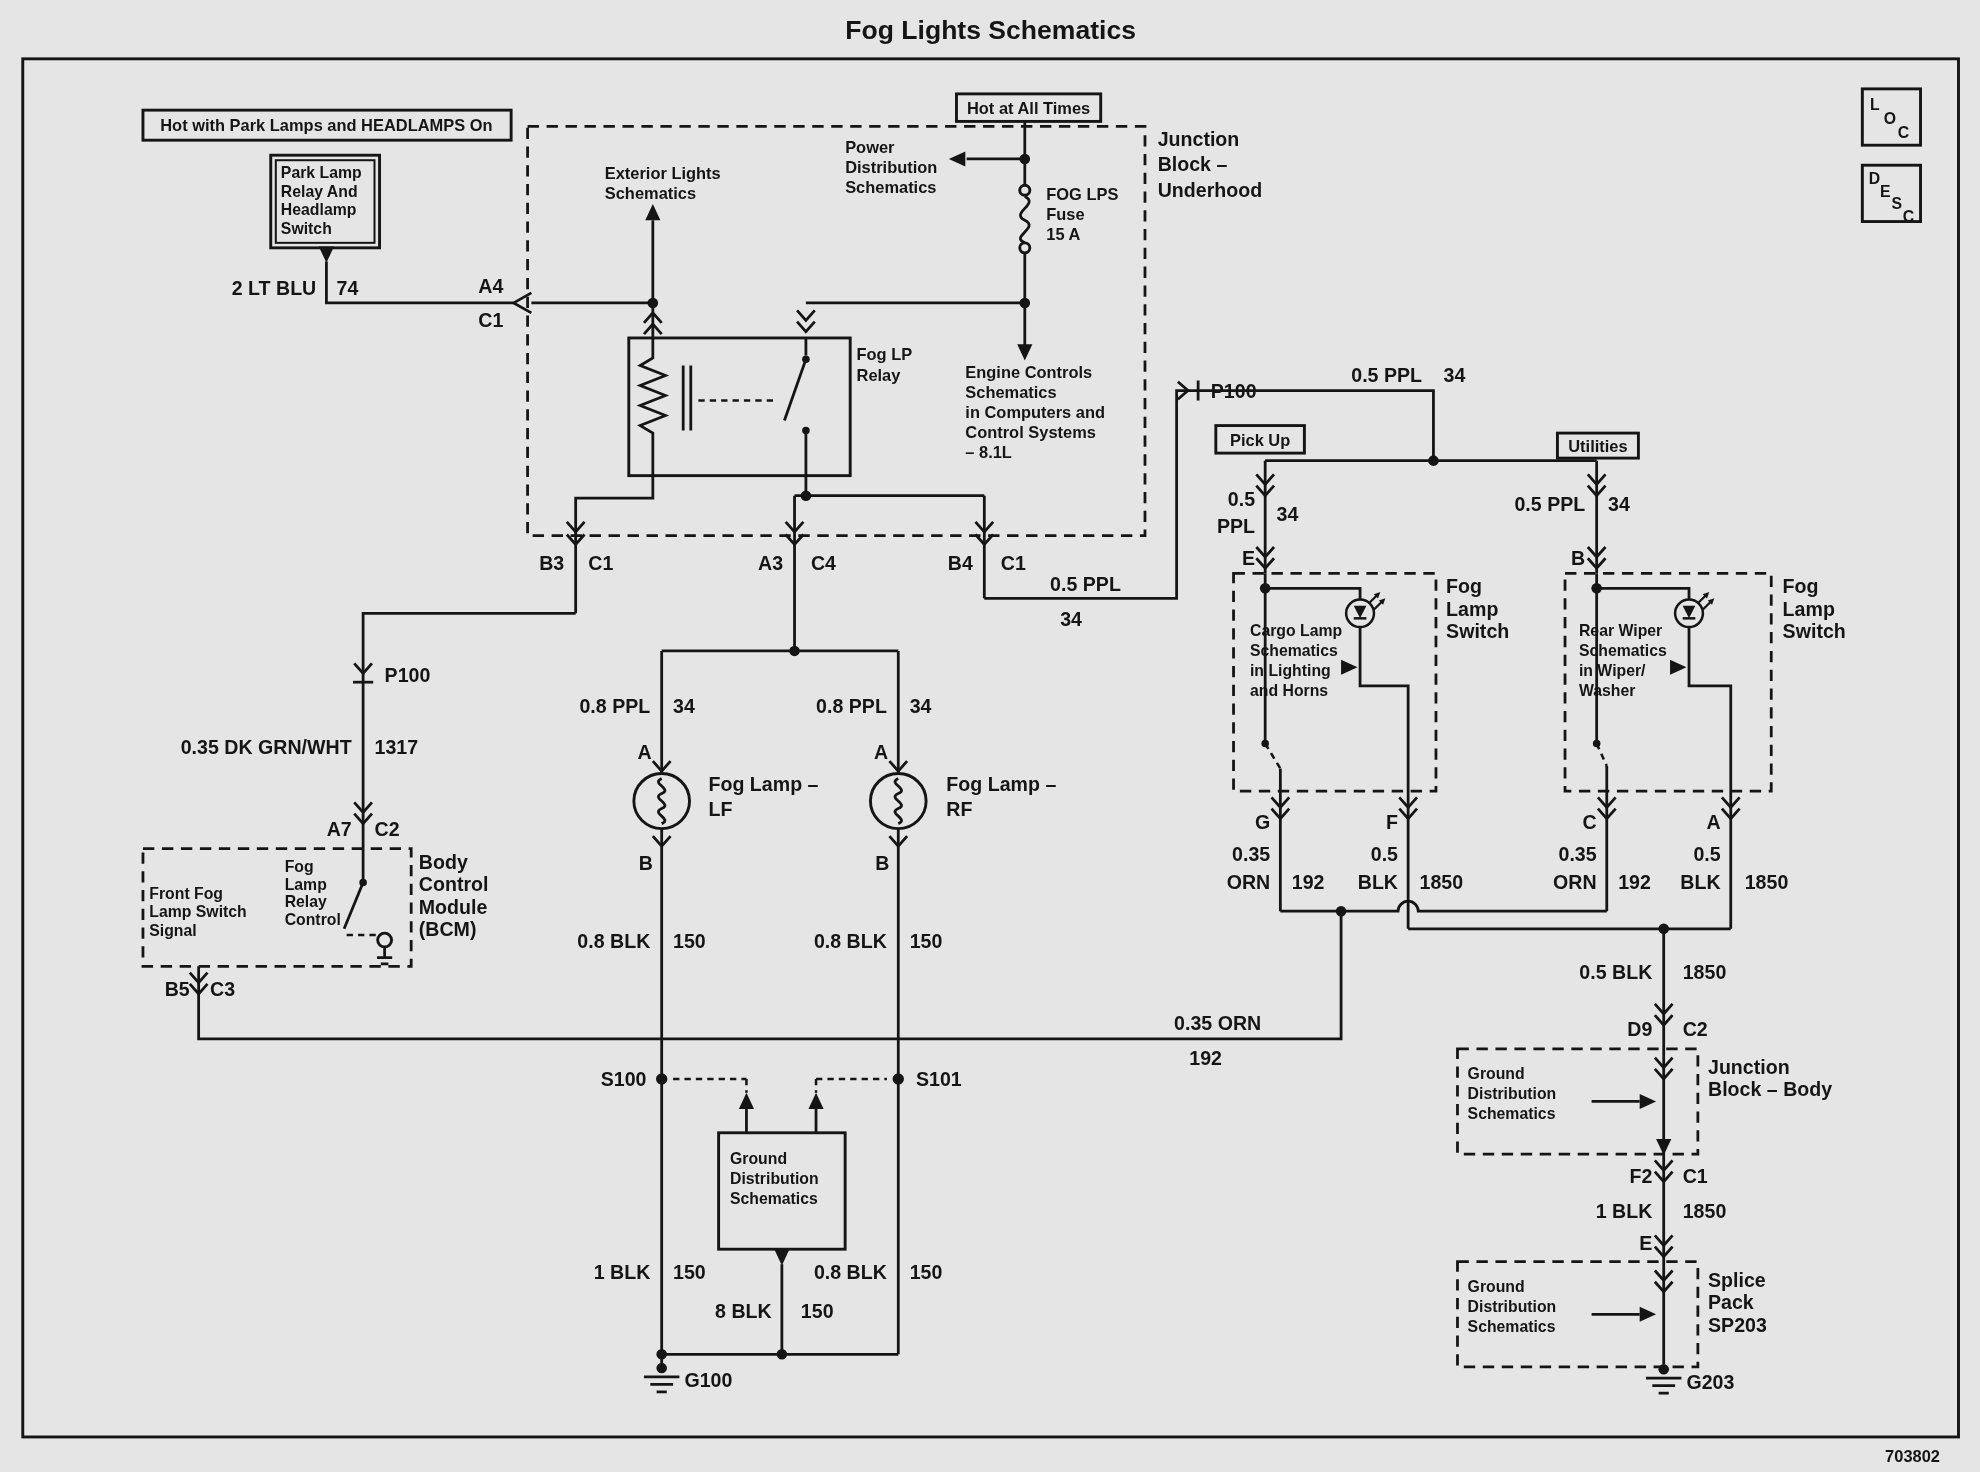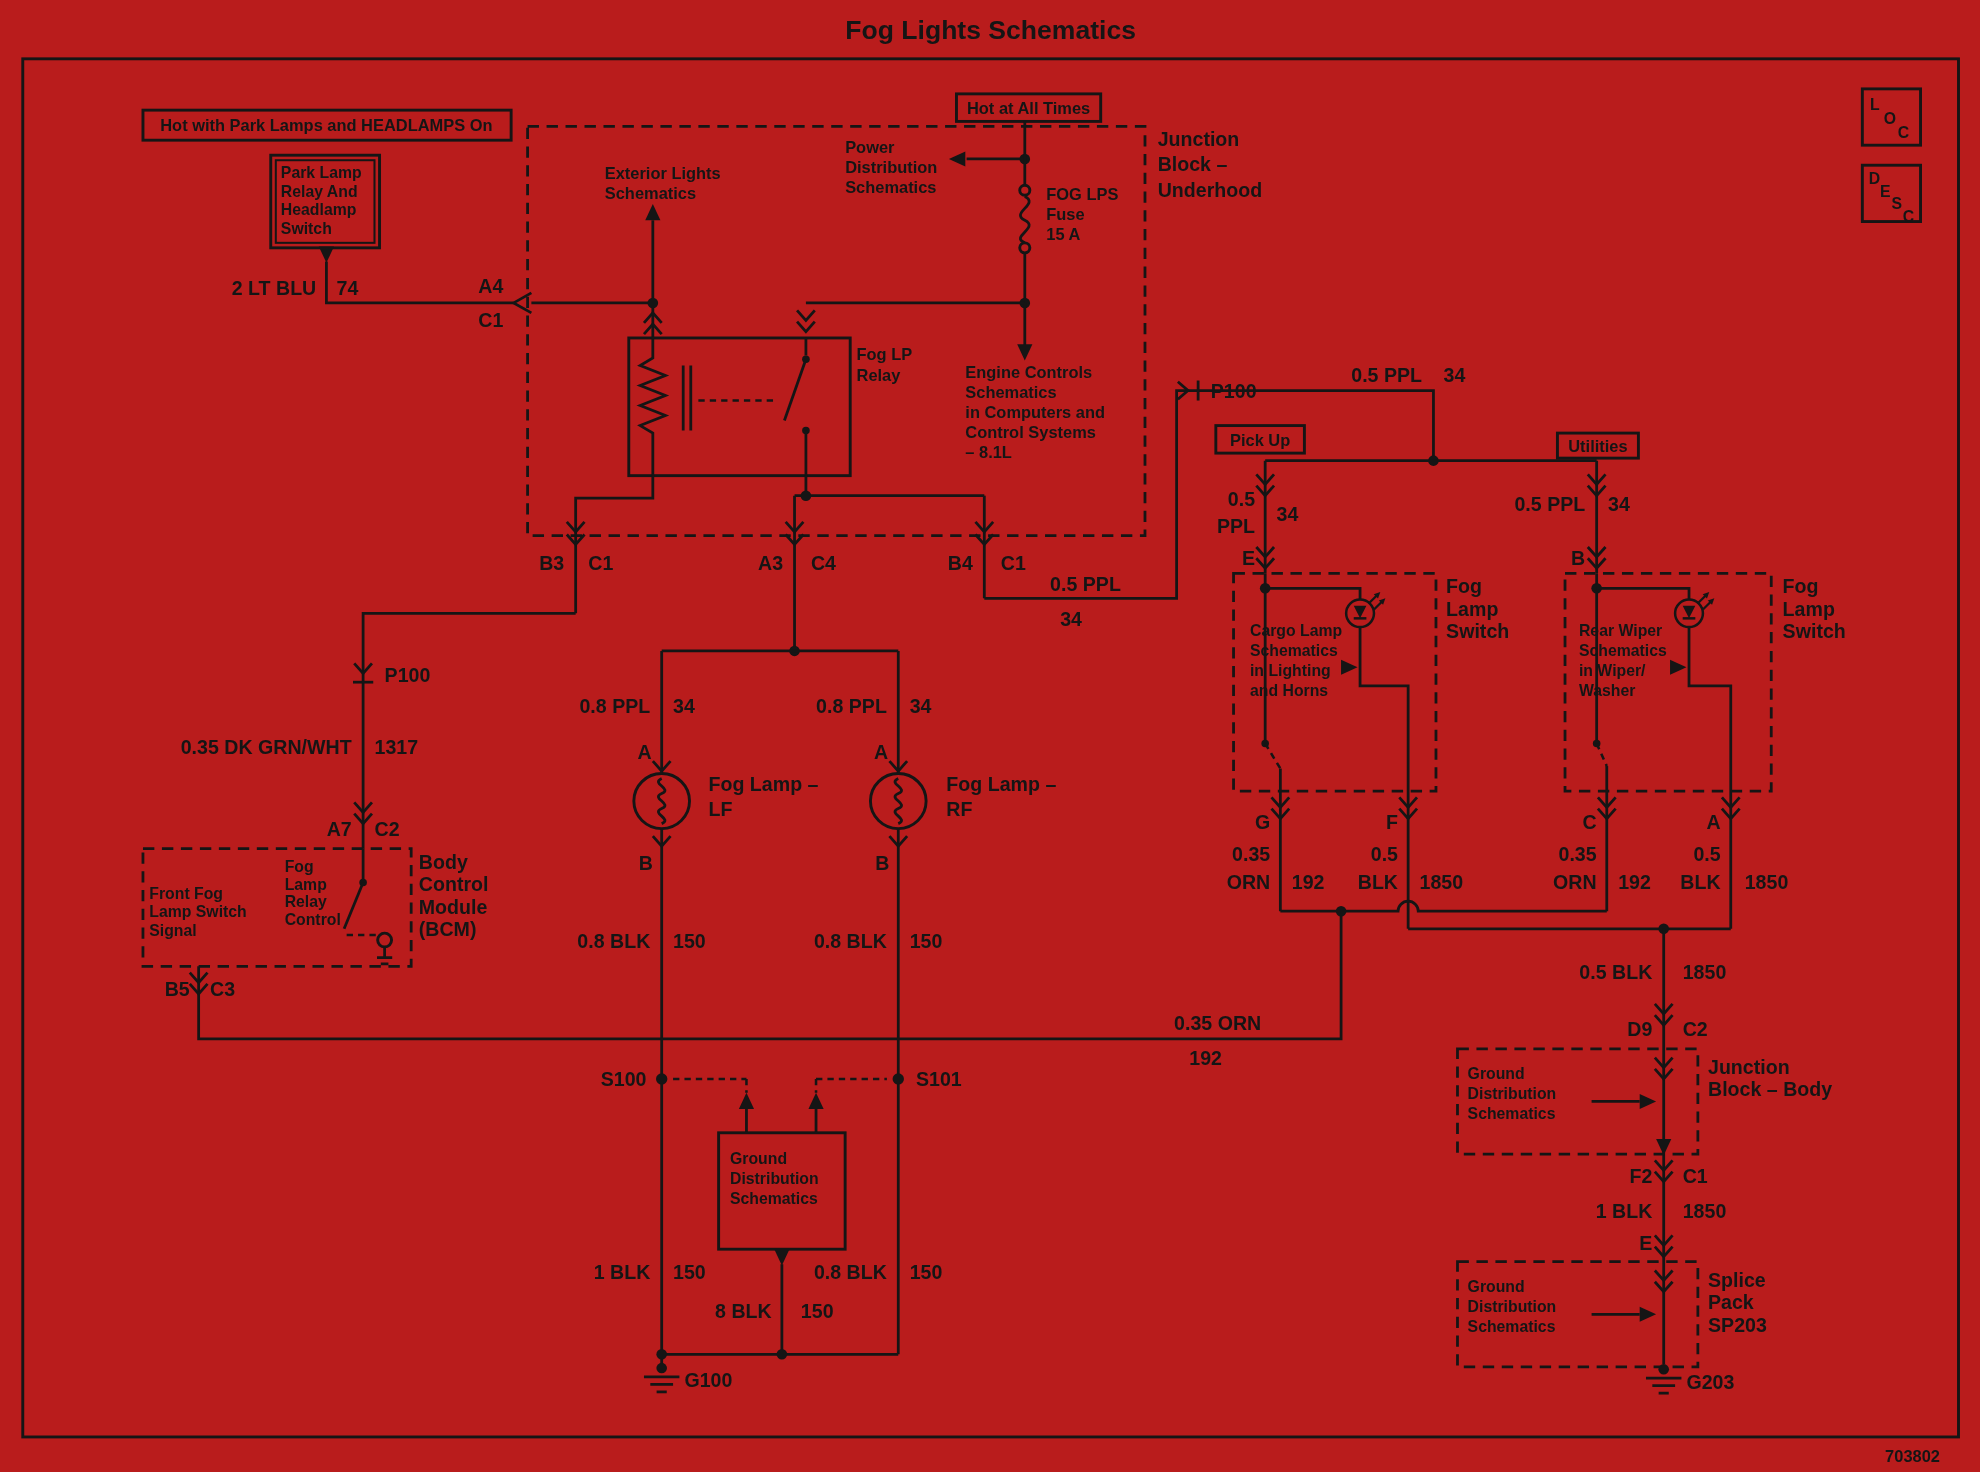--- a/index.html
+++ b/index.html
@@ -1,16 +1,16 @@
 <!DOCTYPE html>
 <html><head>
 <meta charset="utf-8">
 <style>
   html,body{margin:0;padding:0;background:#fff;}
-  .wrap{width:1980px;height:1472px;background:#b91c1c;position:relative;overflow:hidden;}
+  .wrap{width:1980px;height:1472px;background:#e5e5e5;position:relative;overflow:hidden;}
   svg{display:block;}
   text{font-family:"Liberation Sans",sans-serif;font-weight:700;fill:#151515;}
   .t21{font-size:21px}.t15{font-size:15.5px}.t13{font-size:13px}.t12{font-size:12.5px}
   .te{text-anchor:end}.tm{text-anchor:middle}
   .w{stroke:#151515;stroke-width:2.2;fill:none}
   .w1{stroke:#151515;stroke-width:1.6;fill:none}
   .wd{stroke:#151515;stroke-width:2;fill:none;stroke-dasharray:5 4}
   .bx{stroke:#151515;stroke-width:2.3;fill:none}
   .bxd{stroke:#151515;stroke-width:2.2;fill:none;stroke-dasharray:9 6}
   .dot{fill:#151515}

